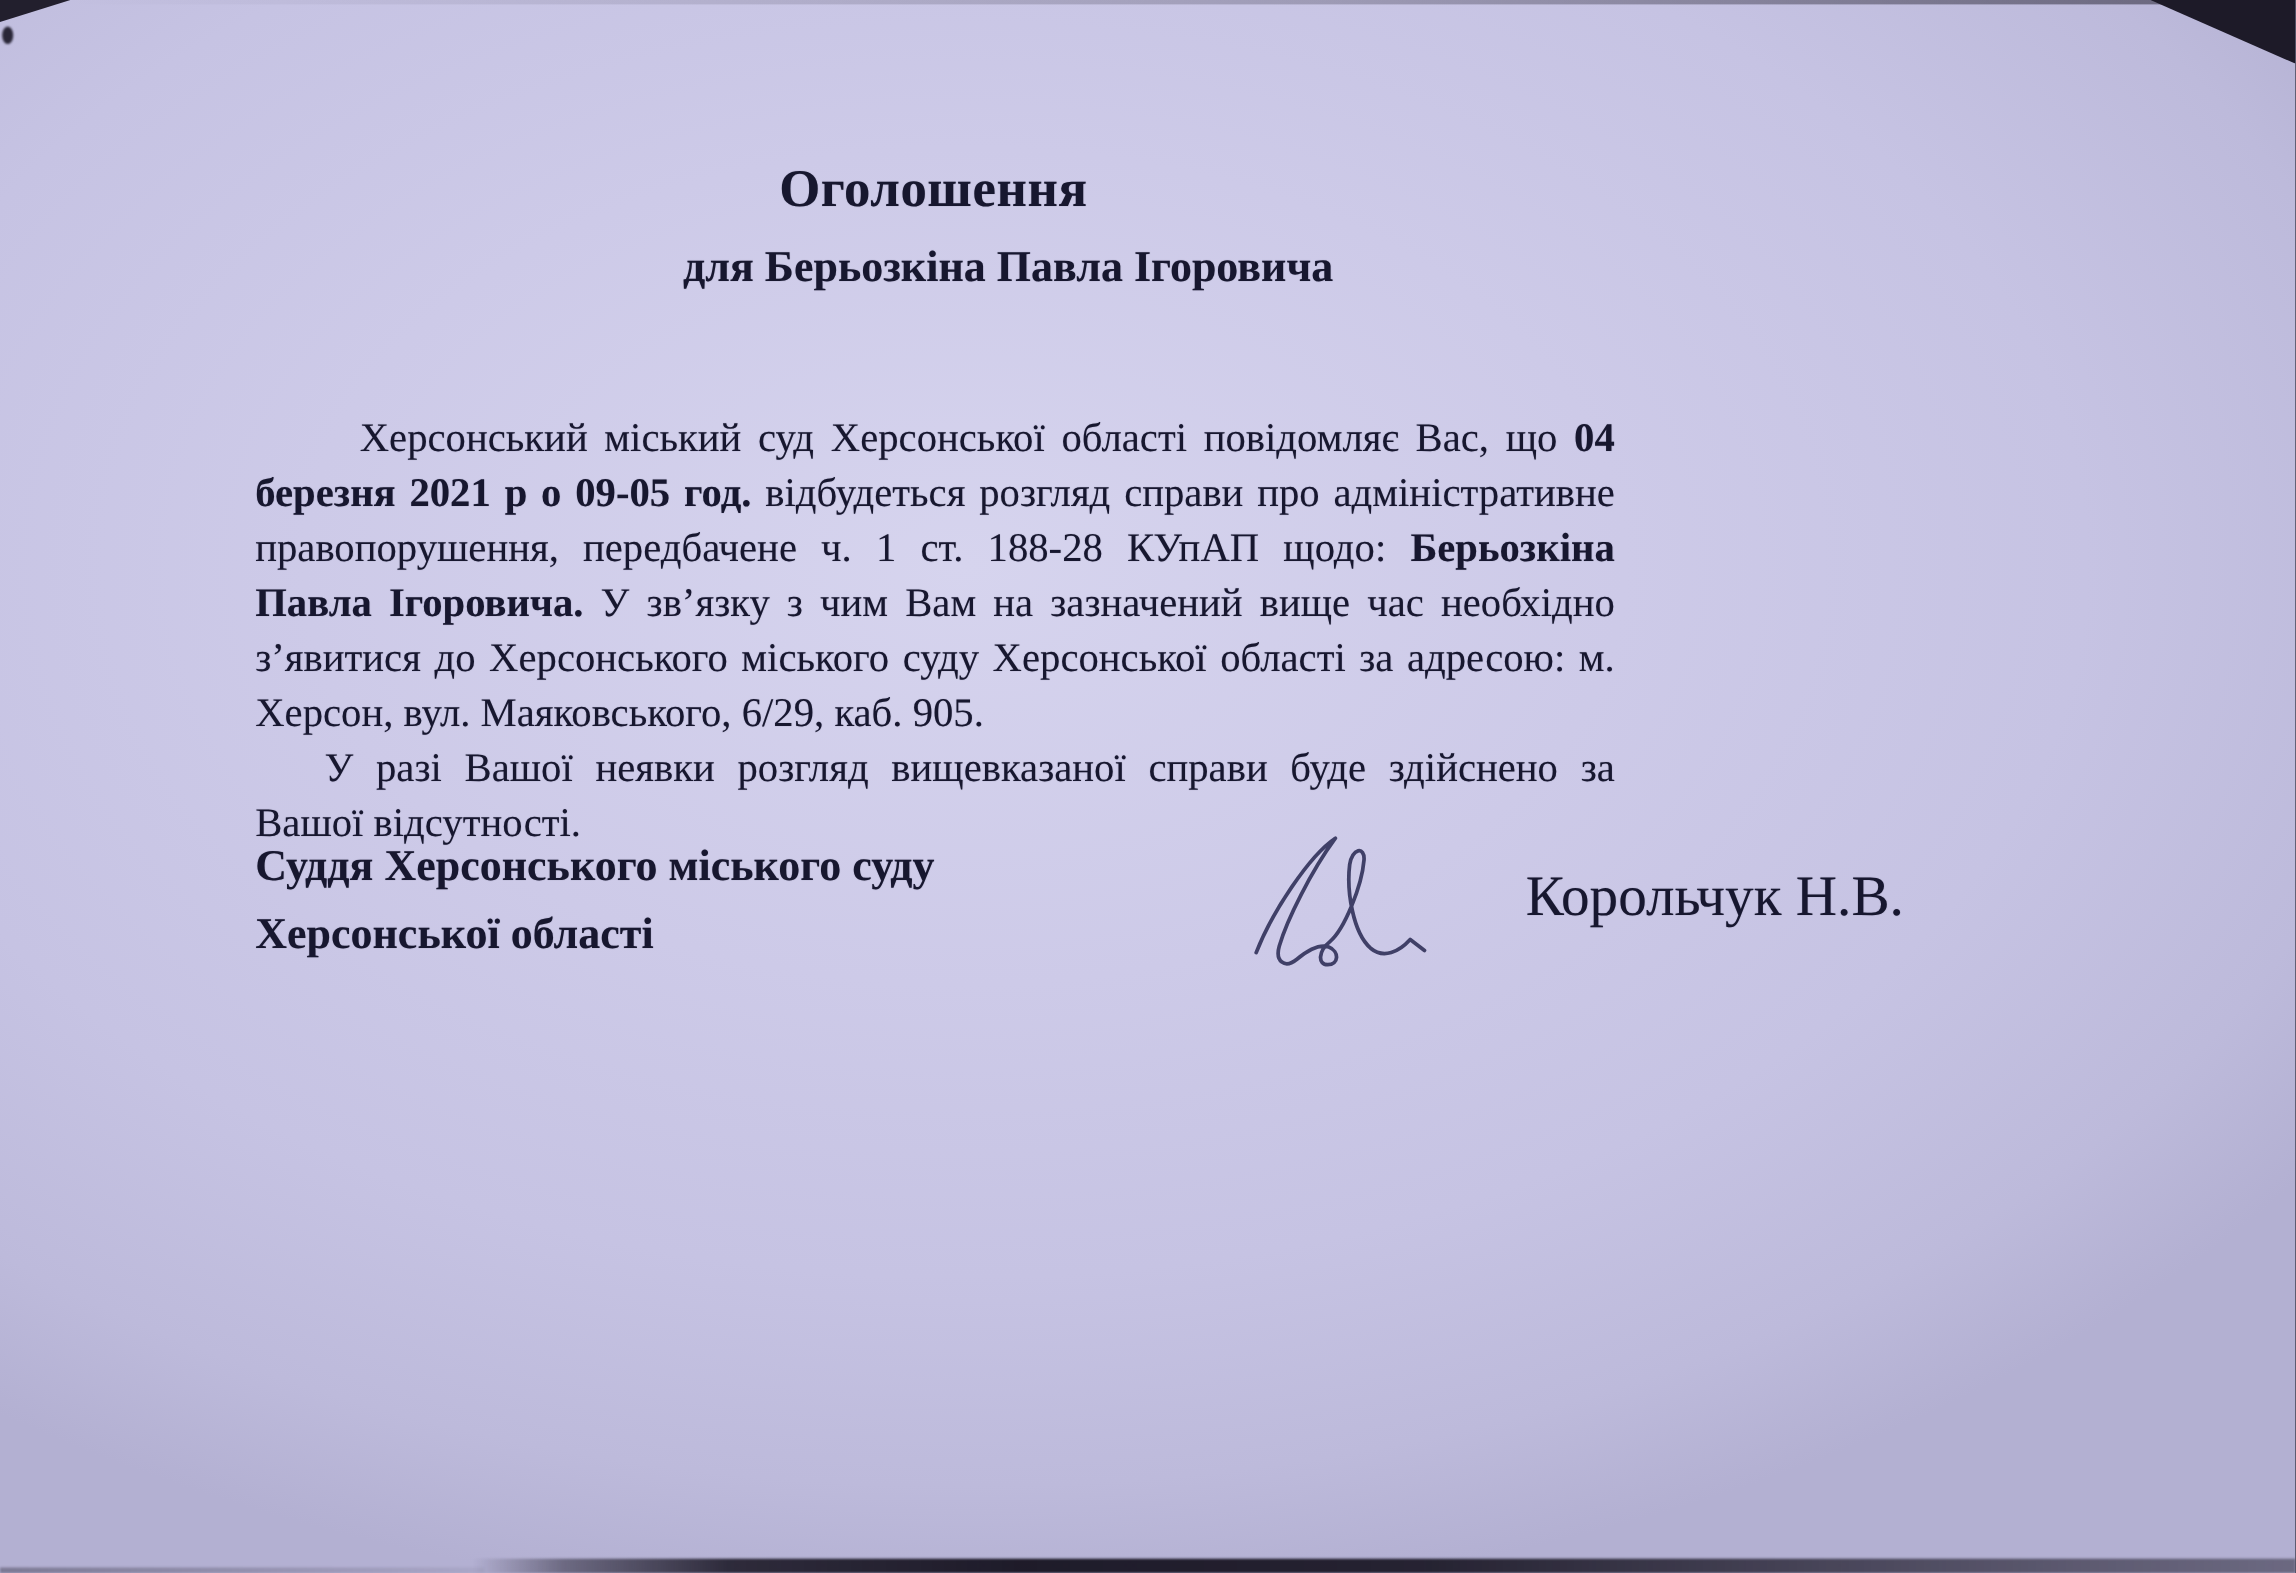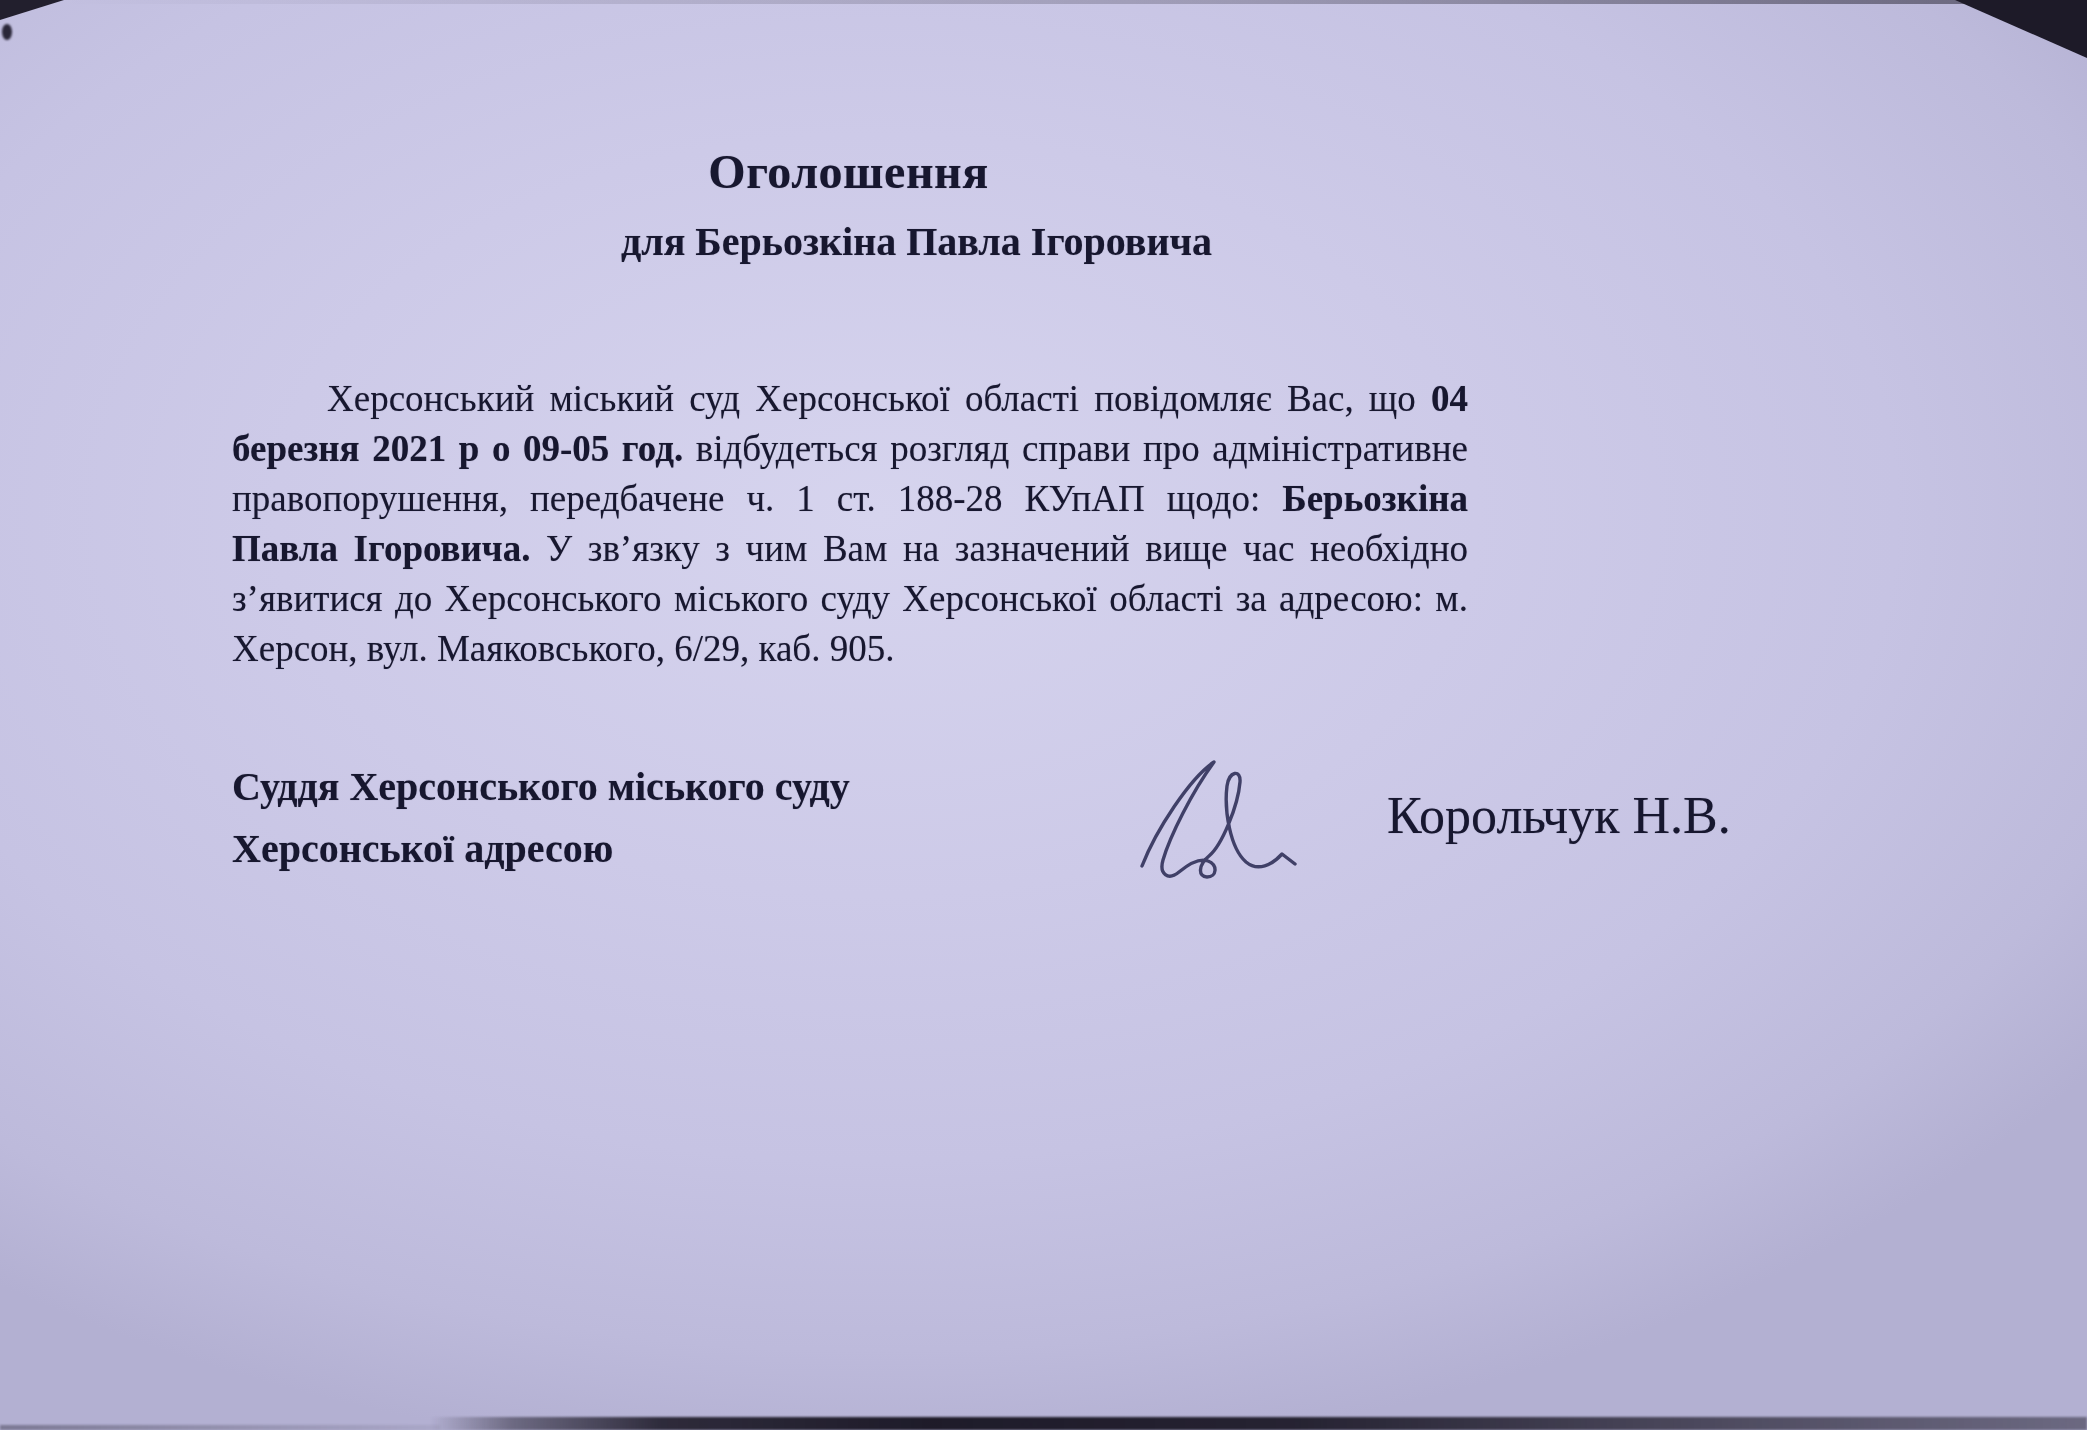--- a/index.html
+++ b/index.html
@@ -105,25 +105,26 @@
   <div class="edge-top-strip"></div>
   <div class="edge-bottom"></div>
   <div class="edge-bottom-left"></div>
 
   <div class="doc-title">Оголошення</div>
 
   <div class="doc-subtitle">для  Берьозкіна Павла Ігоровича</div>
 
   <div class="doc-body">
     <p class="p1"><span>Херсонський міський суд Херсонської області повідомляє Вас, що </span><b>04 березня 2021 р о 09-05 год.</b><span> відбудеться розгляд справи про адміністративне правопорушення, передбачене ч. 1 ст. 188-28 КУпАП щодо: </span><b>Берьозкіна Павла Ігоровича.</b><span> У зв’язку з чим Вам на зазначений вище час необхідно з’явитися до Херсонського міського суду Херсонської області за адресою: м. Херсон, вул. Маяковського, 6/29, каб. 905.</span></p>
+    <p class="p2">У разі Вашої неявки розгляд вищевказаної справи буде здійснено за Вашої відсутності.</p>
   </div>
 
   <div class="sig-title">
     <div>Суддя Херсонського міського суду</div>
-    <div>Херсонської адресою</div>
+    <div>Херсонської області</div>
   </div>
 
   <div class="sig-scribble">
     <svg viewBox="0 0 210 150" fill="none" xmlns="http://www.w3.org/2000/svg">
       <path d="M 24 118
                C 38 82, 72 30, 96 14
                C 74 44, 52 88, 45 112
                C 41 126, 50 133, 61 124
                C 72 115, 82 110, 90 113
                C 100 117, 99 129, 89 129

